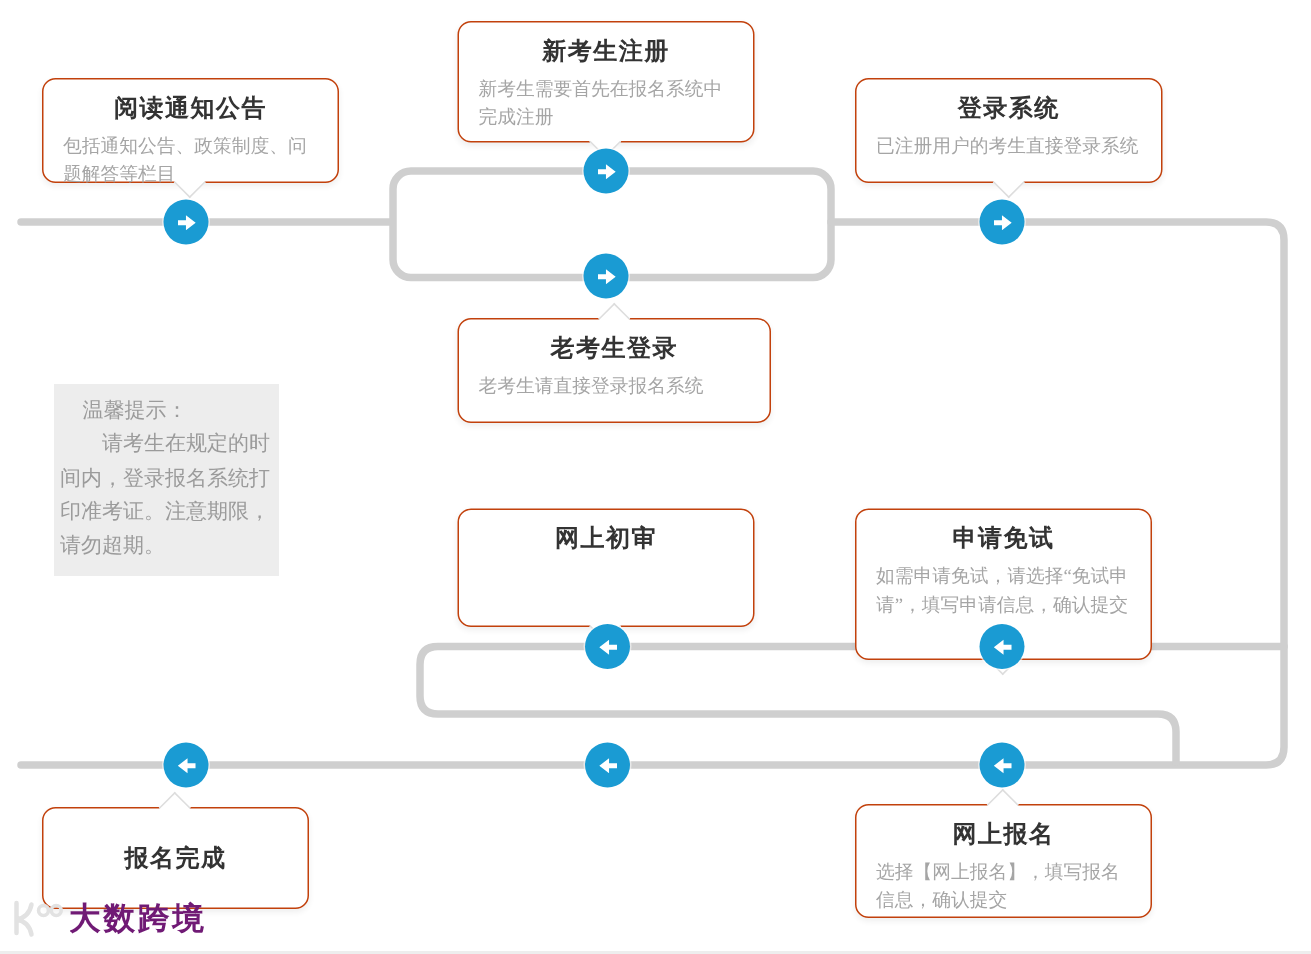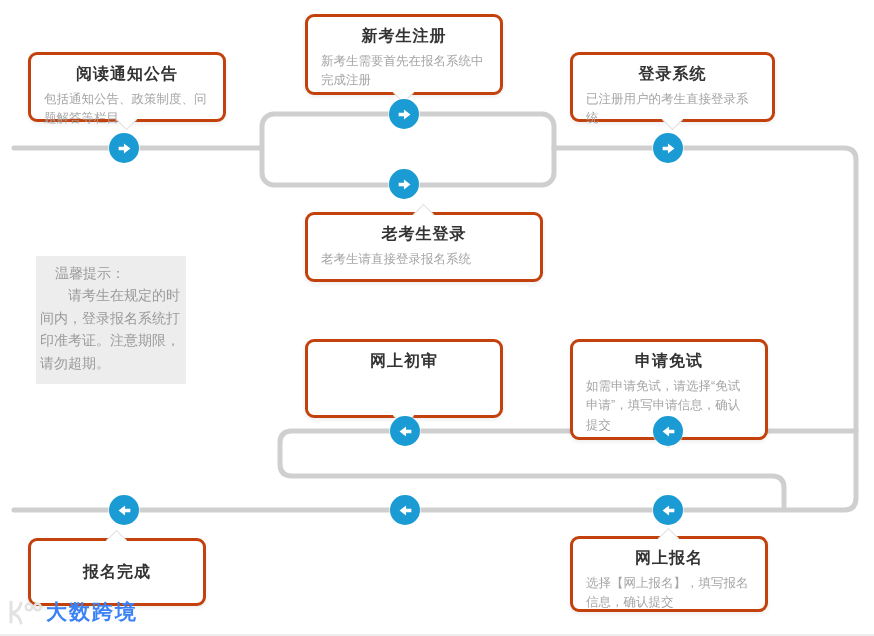--- a/index.html
+++ b/index.html
@@ -5,23 +5,24 @@
   html,body{margin:0;padding:0;background:#fff;}
   body{
     width:874px;height:636px;position:relative;overflow:hidden;
     font-family:"Liberation Sans","DejaVu Sans",sans-serif;
   }
   .canvas{position:absolute;inset:0;}
   svg.tracks{position:absolute;left:0;top:0;z-index:1;}
   
   .node{
     position:absolute;z-index:3;background:#fff;
-    border:3px solid #c2410c;border-radius:9px;
+    border:1px solid #c2410c;border-radius:9px;
     box-shadow:0 2px 4px rgba(0,0,0,0.07);
     box-sizing:border-box;
+    font-family:Liberation Serif, serif;
   }
   .node-title{
     font-size:16px;font-weight:bold;color:#333;text-align:center;
     padding-top:9px;letter-spacing:1px;
   }
   .node-desc{
     font-size:12.5px;color:#a5a5a5;line-height:1.55;
     padding:5px 13px 8px 13px;text-align:left;
   }
   .node.center-only{display:flex;align-items:center;justify-content:center;}
@@ -44,21 +45,21 @@
   .tip{
     position:absolute;left:36px;top:256px;width:150px;z-index:2;
     background:#ededed;color:#9b9b9b;font-size:14px;line-height:1.6;
     padding:6px 4px 10px 4px;box-sizing:border-box;
   }
   .tip p{margin:0;text-indent:2em;}
   .tip .tip-head{text-indent:0;margin-left:15px;}
   
   .watermark{
     position:absolute;left:6px;top:598px;z-index:4;display:flex;align-items:center;gap:4px;
-    color:#3b82f6;font-size:21px;font-weight:bold;letter-spacing:2px;user-select:none;
+    color:#701a75;font-size:21px;font-weight:bold;letter-spacing:2px;user-select:none;
   }
   .bottom-edge{position:absolute;left:0;bottom:0;width:100%;height:2px;background:#eeeeee;z-index:0;}
 </style>
 </head>
 <body>
 
 <div class="canvas">
 
   <svg class="tracks" width="874" height="636" viewBox="0 0 874 636">
     <path d="M14 148 H260" fill="none" stroke="#cfcfcf" stroke-width="5" stroke-linecap="round"></path>
@@ -124,21 +125,21 @@
     <div class="node-title">阅读通知公告</div>
     <div class="node-desc">包括通知公告、政策制度、问题解答等栏目</div>
   </div>
 
   <div class="node" style="left:570px;top:52px;width:205px;height:70px">
     <div class="tail down"></div>
     <div class="node-title">登录系统</div>
     <div class="node-desc">已注册用户的考生直接登录系统</div>
   </div>
 
-  <div class="node" style="left:305px;top:212px;width:238px;height:70px">
+  <div class="node" style="left:305px;top:212px;width:209px;height:70px">
     <div class="tail up"></div>
     <div class="node-title">老考生登录</div>
     <div class="node-desc">老考生请直接登录报名系统</div>
   </div>
 
   <div class="node" style="left:305px;top:339px;width:198px;height:79px">
     <div class="tail down"></div>
     <div class="node-title">网上初审</div>
   </div>
 

